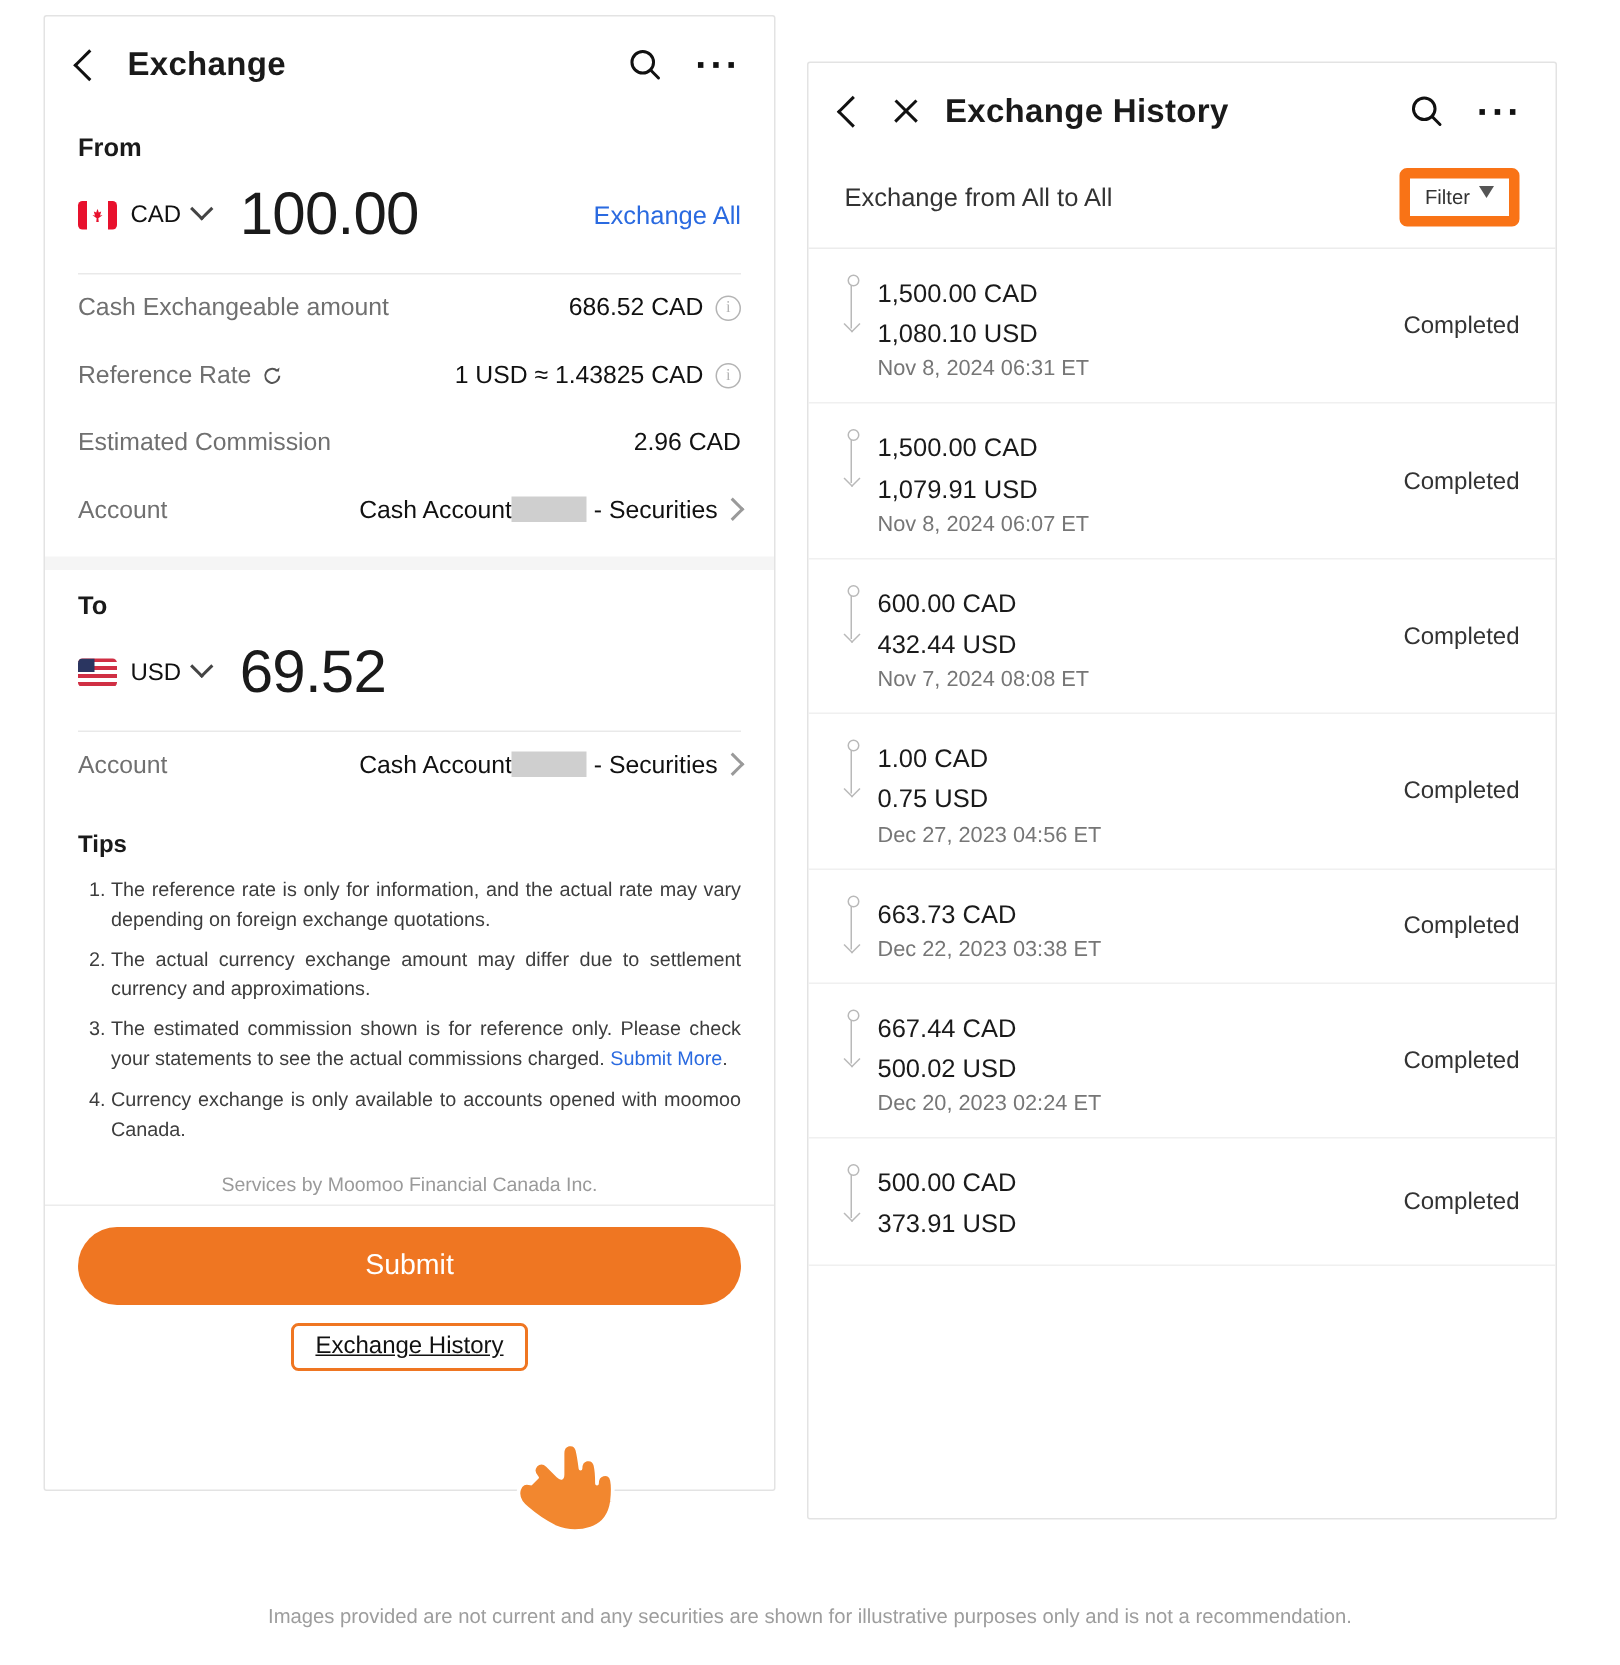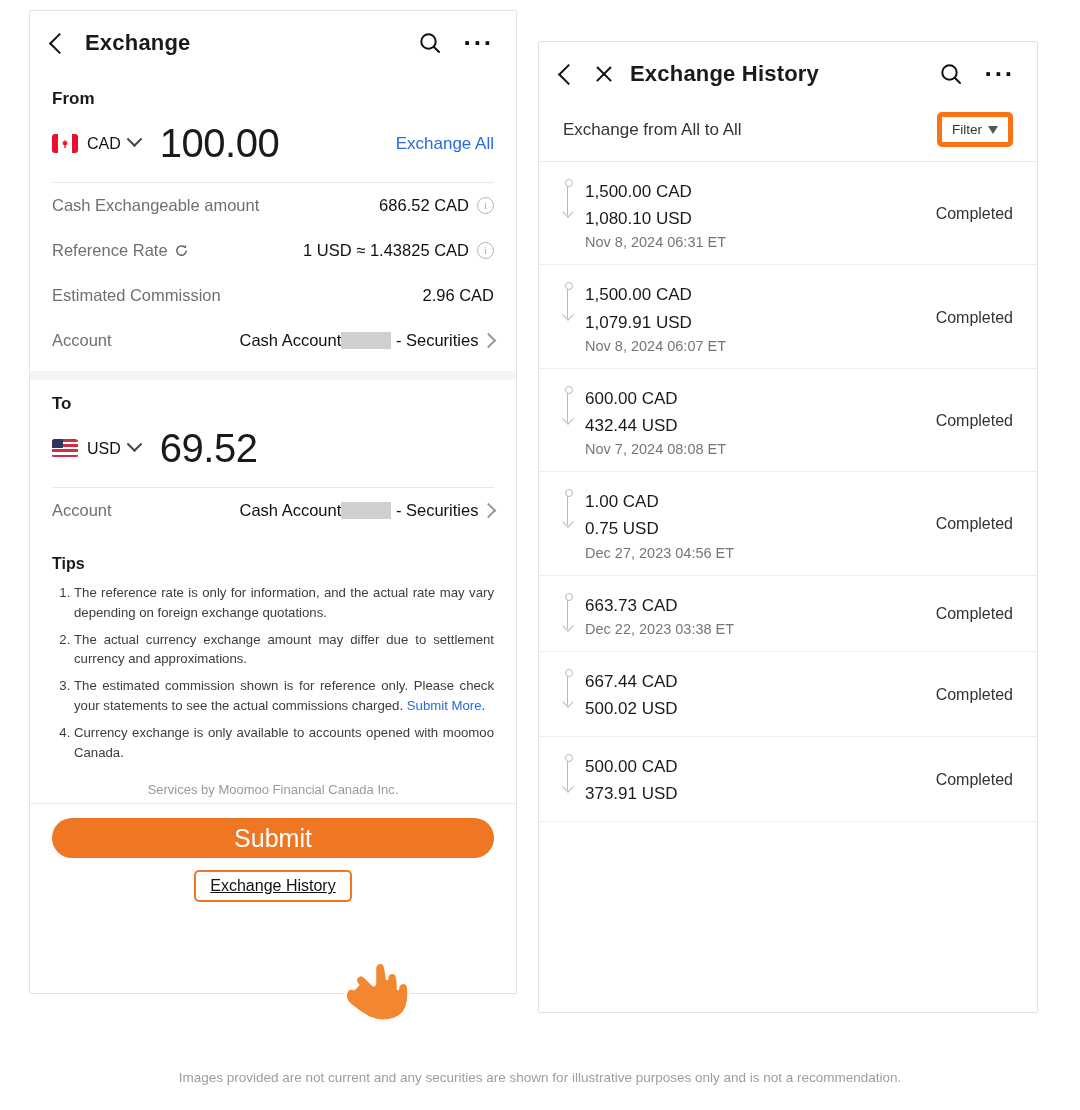--- a/index.html
+++ b/index.html
@@ -232,26 +232,26 @@
     margin-top: 20px;
   }
   .footer-bar {
     border-top: 1px solid #ececec;
     padding: 14px 22px 12px 22px;
     margin-top: 6px;
   }
   .submit-btn {
     display: block;
     width: 100%;
-    height: 40px;
+    height: 52px;
     border: none;
     border-radius: 26px;
     background: #ef7622;
     color: #fff;
-    font-size: 25px;
+    font-size: 19px;
     font-family: "Liberation Sans", sans-serif;
     cursor: pointer;
   }
   .history-wrap {
     display: flex;
     justify-content: center;
     margin-top: 12px;
   }
   .history-link {
     font-size: 16px;
@@ -274,27 +274,27 @@
 
   
   .sub-row {
     display: flex;
     align-items: center;
     padding: 6px 24px 14px 24px;
   }
   .sub-row .txt { font-size: 17px; color: #333; }
   .filter-btn {
     margin-left: auto;
-    border: 5px solid #f97316;
+    border: 7px solid #f97316;
     border-radius: 5px;
     padding: 5px 10px;
     font-size: 13.5px;
     color: #333;
     display: flex;
-    align-items: center;
+    align-items: flex-start;
     gap: 6px;
     cursor: pointer;
   }
   .funnel {
     width: 0; height: 0;
     border-left: 5px solid transparent;
     border-right: 5px solid transparent;
     border-top: 8px solid #555;
   }
   .hist-list { border-top: 1px solid #ececec; }
@@ -558,20 +558,21 @@
         <div class="hist-status">Completed</div>
       </div>
 
       <div class="hist-row">
         <div class="arrow-col">
             <div class="stem"></div>
           </div>
         <div class="hist-main">
           <div class="hist-amt">667.44 CAD</div>
           <div class="hist-amt">500.02 USD</div>
+          <div class="hist-date">Dec 20, 2023 02:24 ET</div>
         </div>
         <div class="hist-status">Completed</div>
       </div>
 
 
       <div class="hist-row">
         <div class="arrow-col">
             <div class="stem"></div>
           </div>
         <div class="hist-main">

